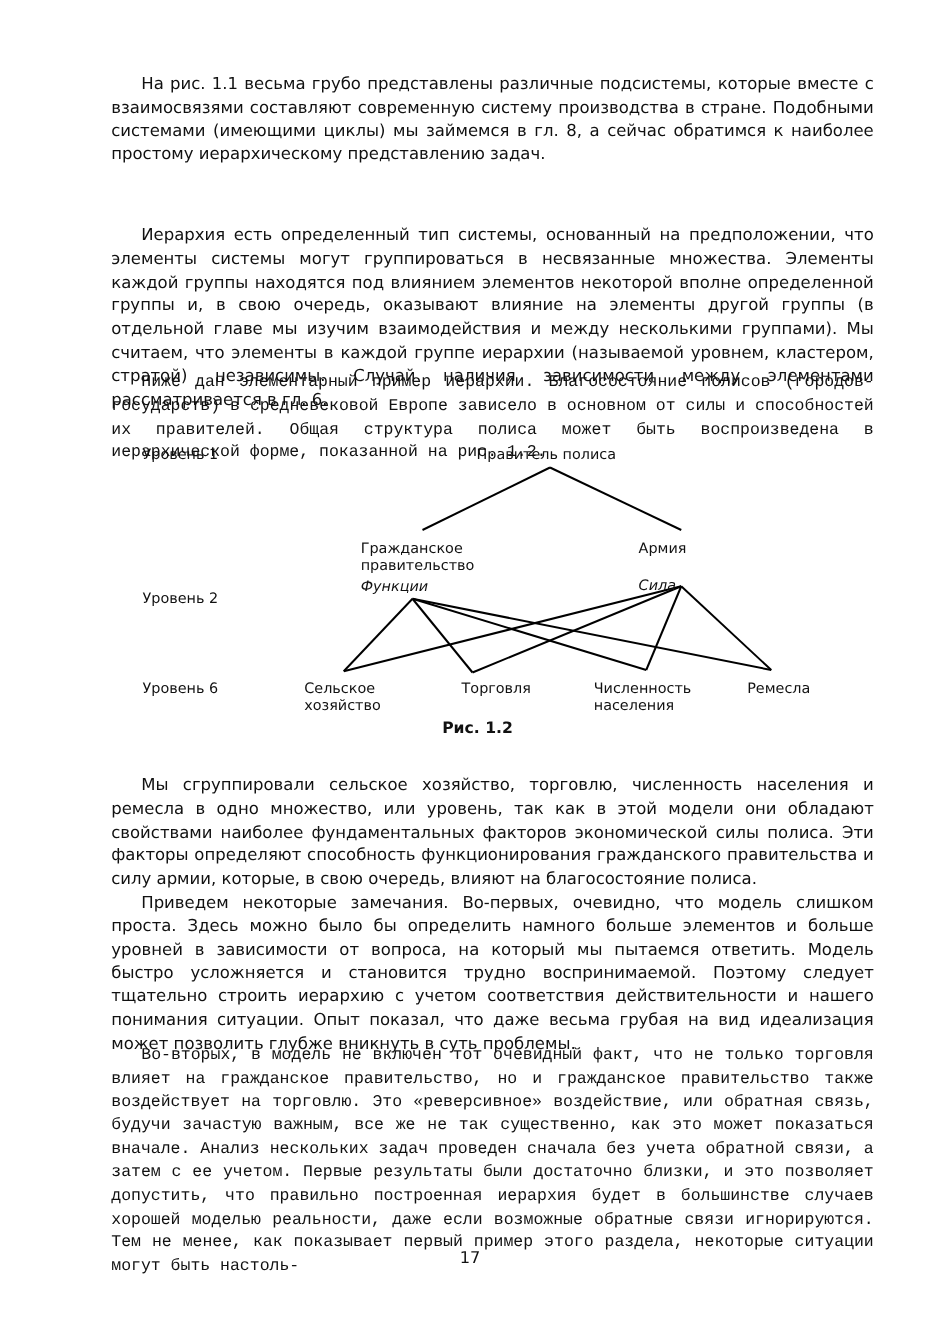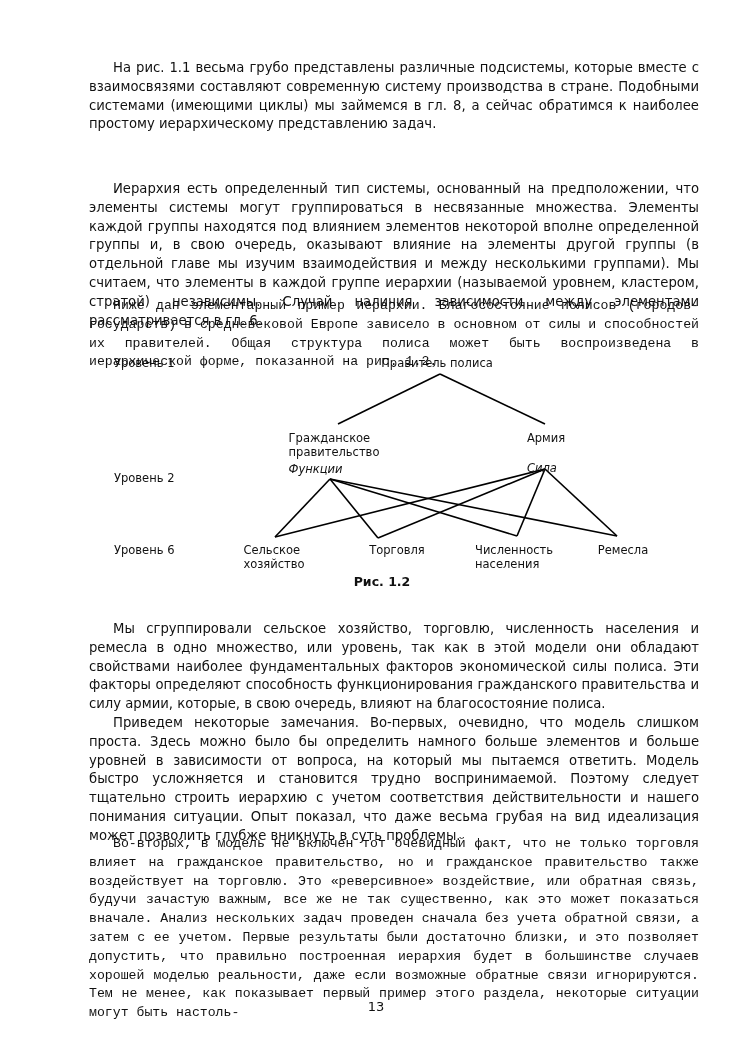--- a/index.html
+++ b/index.html
@@ -62,21 +62,21 @@
   <div class="lbl" style="left:114px; top:543px;">Уровень 6</div>
 
   <div class="lbl c" style="left:437px; top:356px;">Правитель полиса</div>
 
   <div class="lbl c" style="left:334px; top:431px;">
     <div>Гражданское</div>
     <div>правительство</div>
     <div class="it" style="margin-top:3px;">Функции</div>
   </div>
 
-  <div class="lbl c" style="left:546px; top:431px;">
+  <div class="lbl c" style="left:530px; top:431px;">
     <div>Армия</div>
     <div class="it" style="margin-top:16px;">Сила</div>
   </div>
 
   <div class="lbl c" style="left:274px; top:543px;">
     <div>Сельское</div>
     <div>хозяйство</div>
   </div>
   <div class="lbl c" style="left:397px; top:543px;">
     <div>Торговля</div>
@@ -85,13 +85,13 @@
     <div>Численность</div>
     <div>населения</div>
   </div>
   <div class="lbl c" style="left:618px; top:543px;padding-left:10px;">
     <div>Ремесла</div>
   </div>
 
   <div class="caption" style="left:382px; top:574px;">Рис. 1.2</div>
 </div>
 
-<div class="pagenum">13</div>
+<div class="pagenum">17</div>
 
 </body></html>

